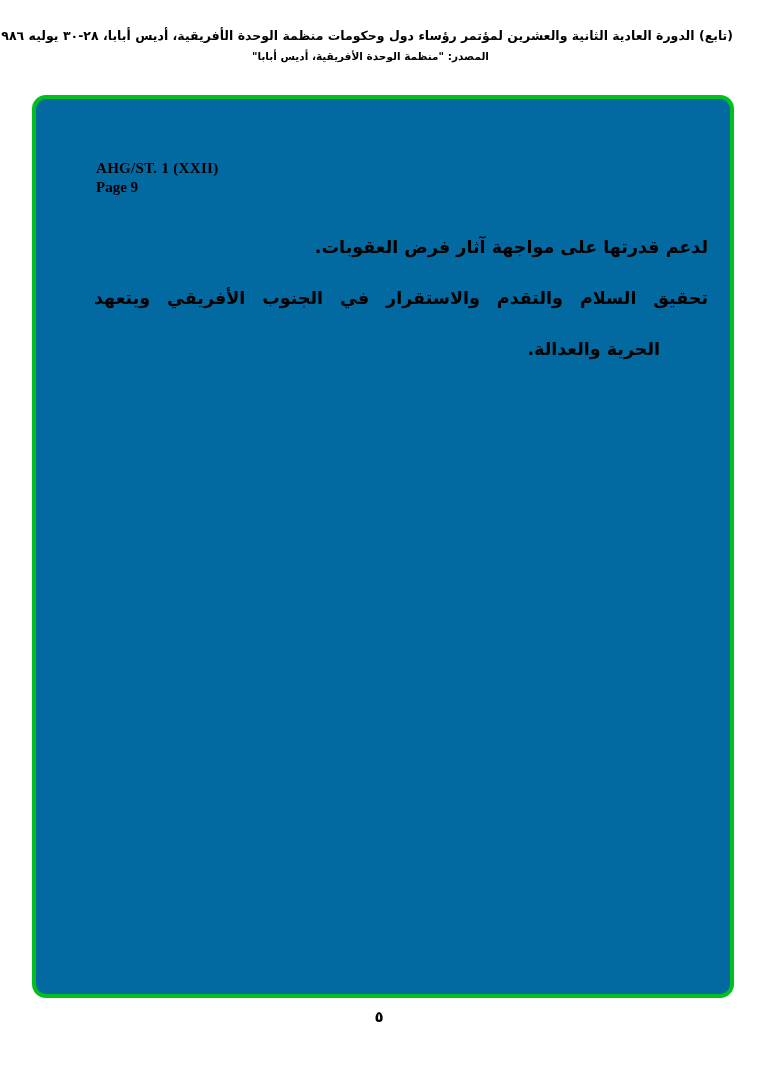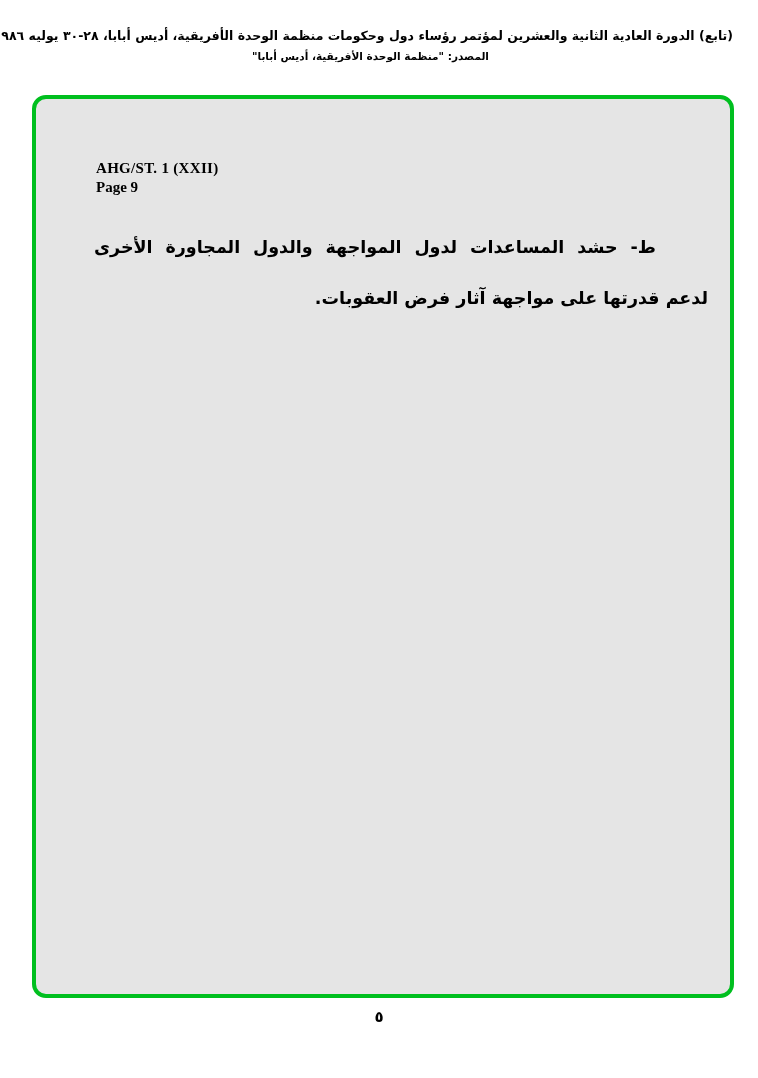--- a/index.html
+++ b/index.html
@@ -38,21 +38,21 @@
 
   
   .doc-frame {
     position: absolute;
     left: 32px;
     top: 95px;
     width: 702px;
     height: 903px;
     border: 4px solid #00bf1f;
     border-radius: 14px;
-    background: #e5e5e5;
+    background: #0369a1;
     box-sizing: border-box;
   }
 
   
   .doc-ref-block {
     position: absolute;
     left: 60px;
     top: 60px;
     font-family: "Liberation Serif", serif;
     font-size: 15px;
@@ -122,19 +122,20 @@
 </div>
 
 <div class="doc-frame">
 
   <div class="doc-ref-block">
     <div class="doc-ref">AHG/ST. 1 (XXII)</div>
     <div class="doc-page">Page 9</div>
   </div>
 
   <div class="doc-body">
-    <div class="line justify-indent">ط-  حشد المساعدات لدول المواجهة والدول المجاورة الأخرى</div>
     <div class="line center">لدعم قدرتها على مواجهة آثار فرض العقوبات.</div>
+    <div class="line justify">تحقيق السلام والتقدم والاستقرار في الجنوب الأفريقي ويتعهد</div>
+    <div class="line right-indent">الحرية والعدالة.</div>
   </div>
 
 </div>
 
 <div class="footer-page">٥</div>
 
 </body></html>

